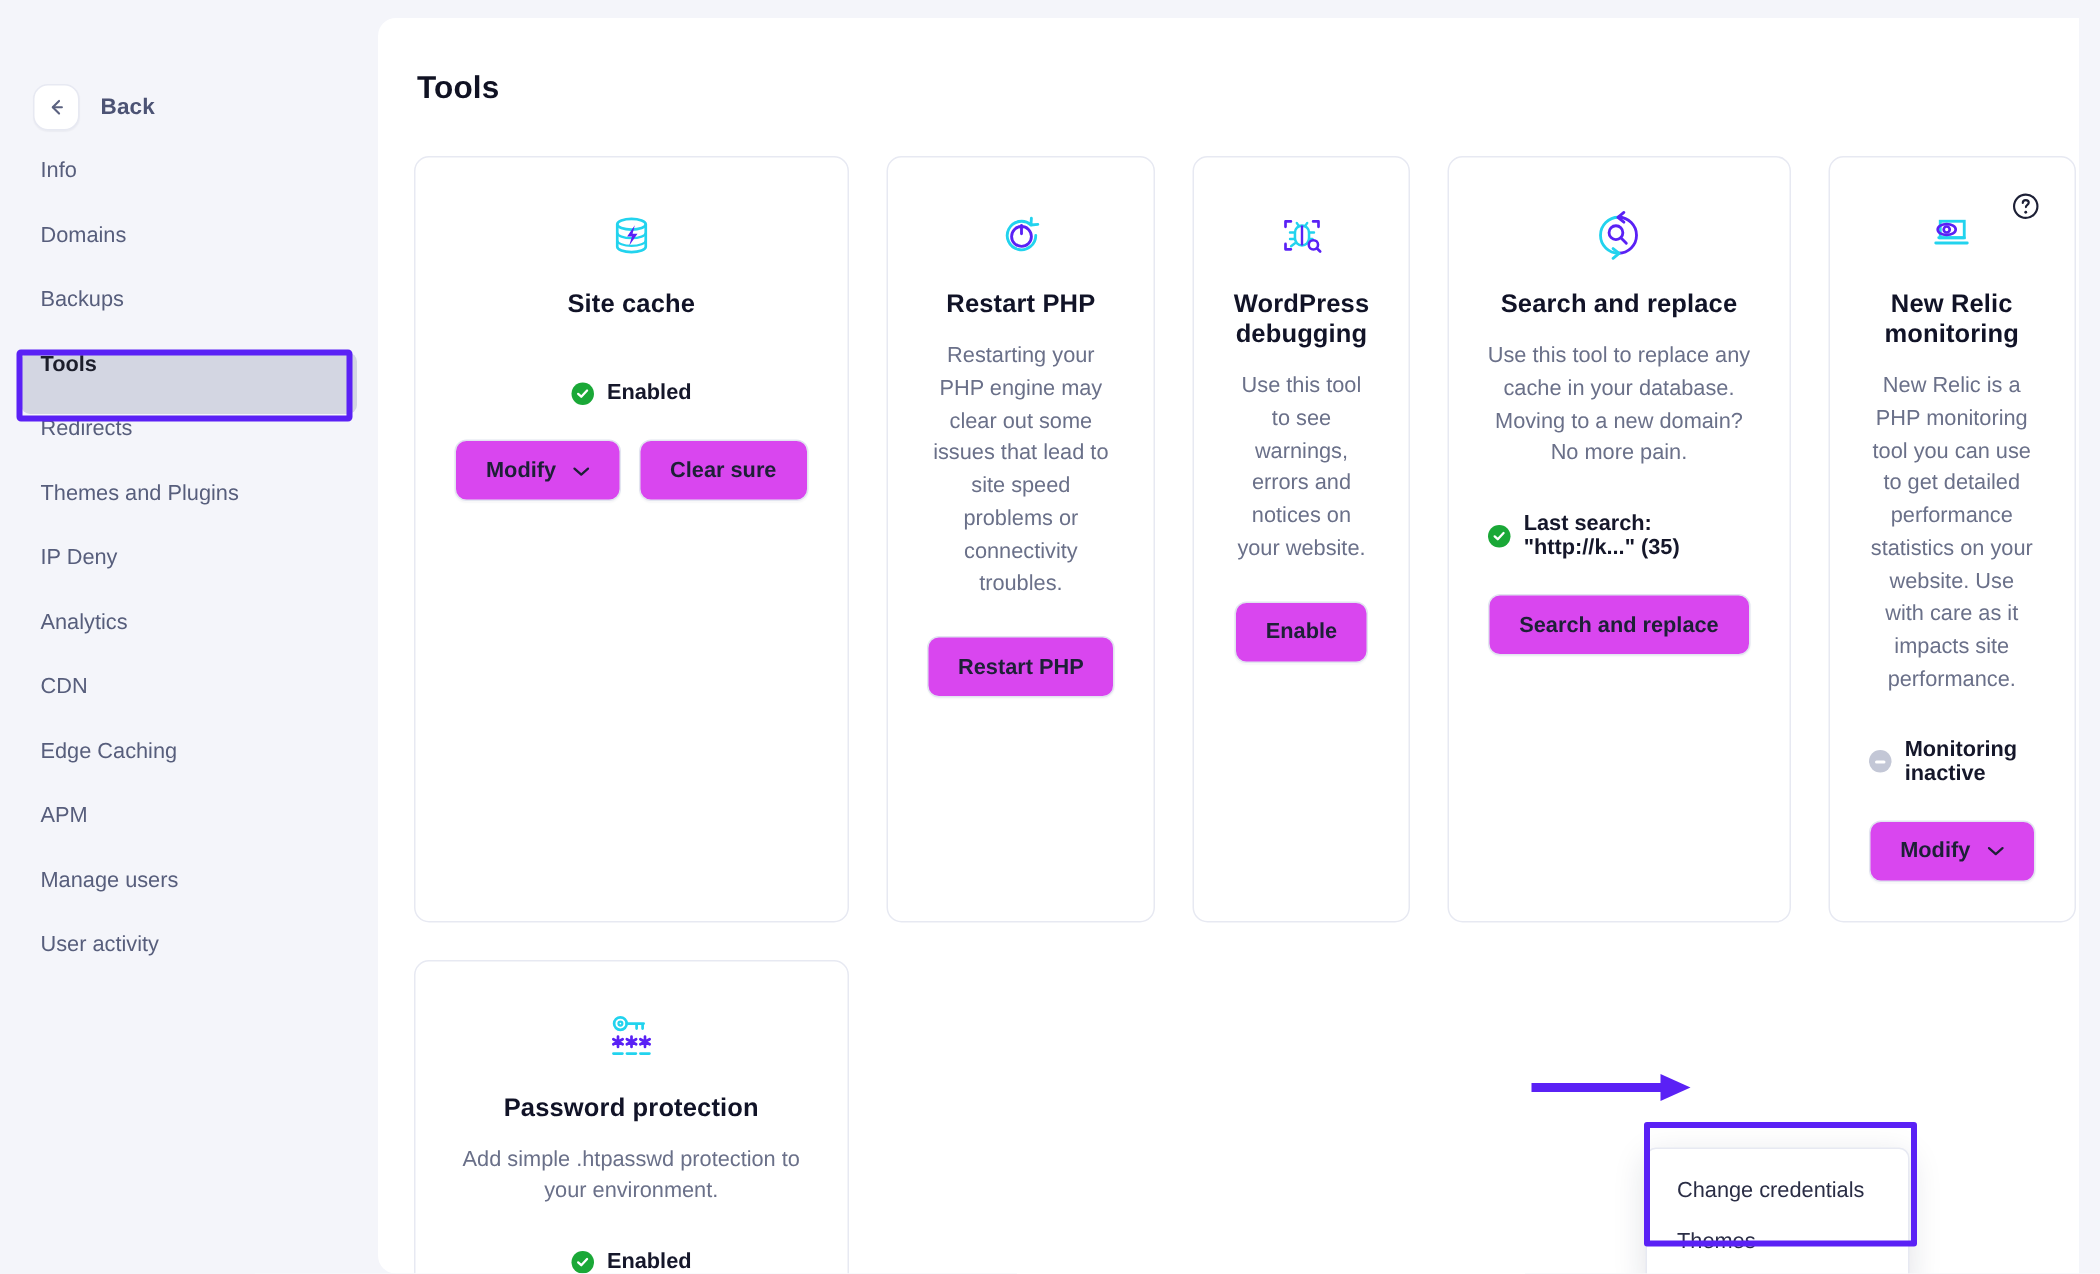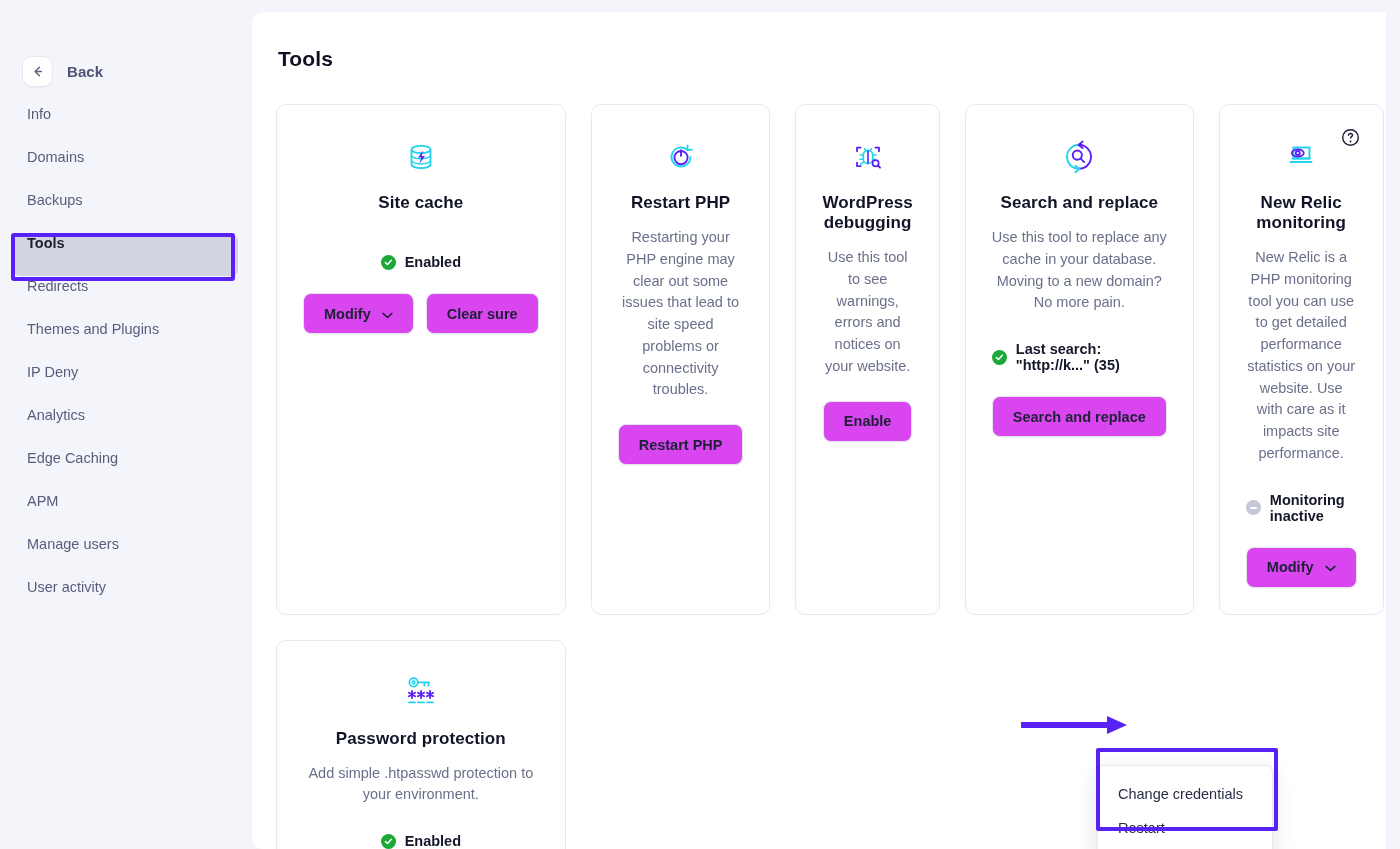--- a/index.html
+++ b/index.html
@@ -200,20 +200,23 @@
       <div class="nav-item">
           <span>Themes and Plugins</span>
         </div>
       <div class="nav-item">
           <span>IP Deny</span>
         </div>
       <div class="nav-item">
           <span>Analytics</span>
         </div>
       <div class="nav-item">
+          <span>CDN</span>
+        </div>
+      <div class="nav-item">
           <span>Edge Caching</span>
         </div>
       <div class="nav-item">
           <span>APM</span>
         </div>
       <div class="nav-item">
           <span>Manage users</span>
         </div>
       <div class="nav-item">
           <span>User activity</span>
@@ -400,21 +403,21 @@
                 </svg>
             </span>
           </button>
         </div>
       </section>
 
     </div>
 
     <div class="dropdown" style="left:845px; top:753px;">
       <div class="dd-item">Change credentials</div>
-      <div class="dd-item">Restart</div>
+      <div class="dd-item">Themes</div>
     </div>
   </main>
 
   <div class="anno" id="hl-dropdown"></div>
   <svg class="anno" id="arrow-modify" viewBox="0 0 112 22">
     <path d="M2 11H92" stroke="#5a21f5" stroke-width="6" stroke-linecap="butt"></path>
     <path d="M88 2L108 11L88 20Z" fill="#5a21f5"></path>
   </svg>
 
 </div>

